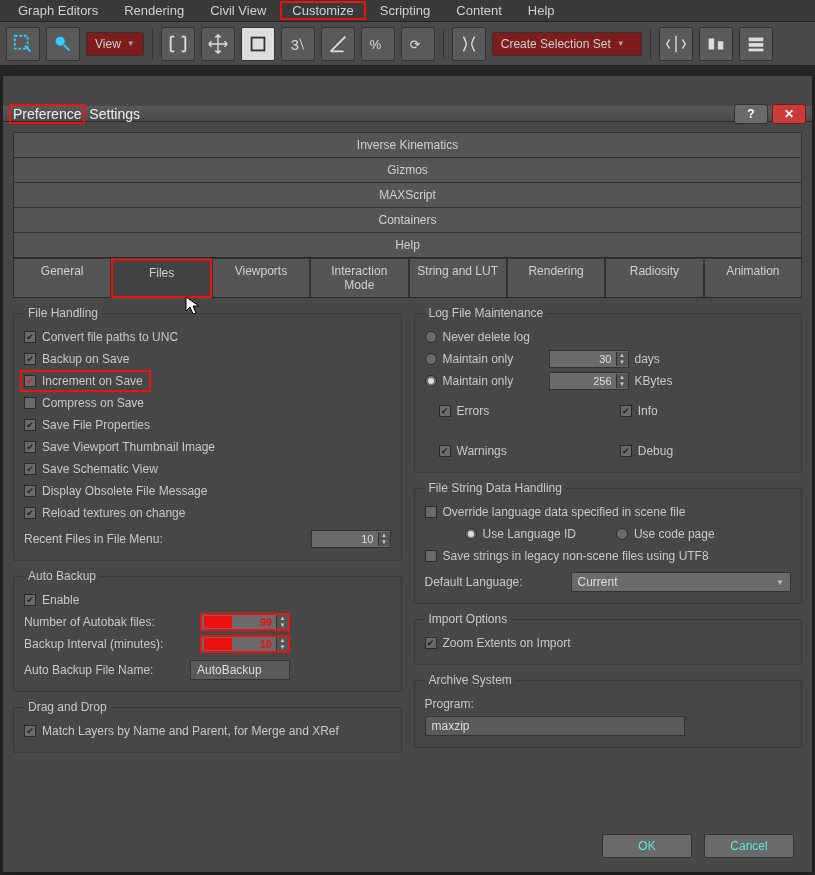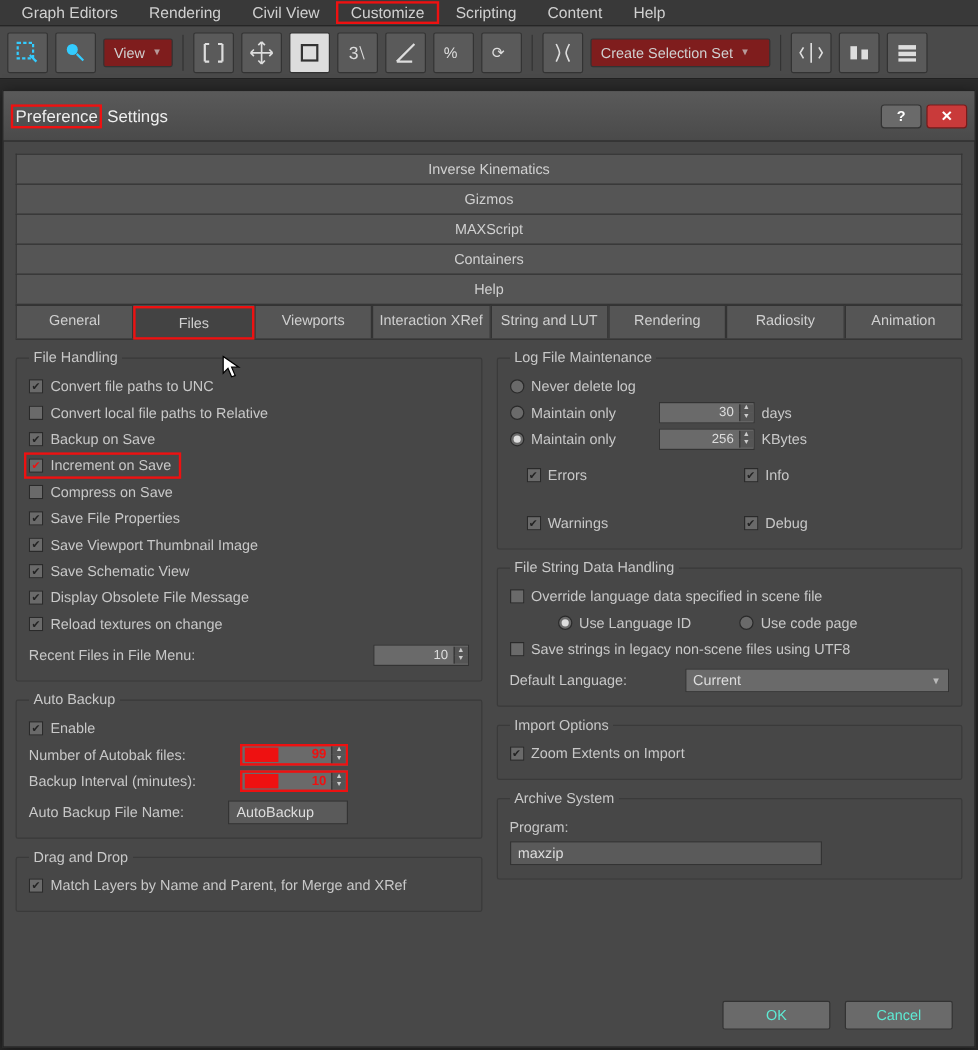--- a/index.html
+++ b/index.html
@@ -13,21 +13,21 @@
   
   .toolbar { height: 44px; background: #4a4a4a; display: flex; align-items: center; padding: 0 6px; gap: 6px; border-bottom: 1px solid #222; }
   .tool-btn { width: 34px; height: 34px; background: #5a5a5a; border: 1px solid #333; border-radius: 2px; display: flex; align-items: center; justify-content: center; }
   .tool-btn svg { width: 22px; height: 22px; }
   .tool-dd { height: 24px; background: #7f1d1d; border: 1px solid #333; border-radius: 2px; display: flex; align-items: center; padding: 0 8px; gap: 6px; color: #d0d0d0; font-size: 12px; }
   .tool-dd .arrow { font-size: 8px; opacity: .7; }
   .tool-sep { width: 1px; height: 30px; background: #333; margin: 0 2px; }
 
   
   .dialog { position: absolute; left: 2px; top: 75px; width: 811px; height: 798px; background: #484848; border: 1px solid #222; box-shadow: 0 2px 10px rgba(0,0,0,.5); }
-  .titlebar { height: 42px; background: linear-gradient(#5a5a5a,#4a4a4a); display: flex; align-items: center; padding: 0 6px; border-bottom: 1px solid #2a2a2a; }
+  .titlebar { height: 16px; background: linear-gradient(#5a5a5a,#4a4a4a); display: flex; align-items: center; padding: 0 6px; border-bottom: 1px solid #2a2a2a; margin-top: 30px; }
   .titlebar .title { font-size: 14px; color: #eee; flex: 1; }
   .titlebar .title .hl { border: 2px solid #e11; padding: 0 2px; }
   .win-btn { width: 34px; height: 20px; margin-left: 4px; border-radius: 3px; display: flex; align-items: center; justify-content: center; font-size: 12px; font-weight: bold; color: #fff; }
   .win-help { background: #6a6a6a; border: 1px solid #333; }
   .win-close { background: #c93a3a; border: 1px solid #7a1a1a; }
 
   
   .tab-row { display: flex; border-bottom: 1px solid #2a2a2a; margin: 0 10px; }
   .tab-row.top { margin-top: 10px; flex-direction: column; }
   .tab { flex: 1; text-align: center; padding: 5px 4px; background: #555; border: 1px solid #333; border-bottom: none; font-size: 12px; color: #d0d0d0; cursor: default; }
@@ -182,43 +182,37 @@
     <div class="tab">Inverse Kinematics</div>
     <div class="tab">Gizmos</div>
     <div class="tab">MAXScript</div>
     <div class="tab">Containers</div>
     <div class="tab">Help</div>
   </div>
   <div class="tab-row">
     <div class="tab">General</div>
     <div class="tab active hl">Files</div>
     <div class="tab">Viewports</div>
-    <div class="tab">Interaction XRef</div>
+    <div class="tab">Interaction Mode</div>
     <div class="tab">String and LUT</div>
     <div class="tab">Rendering</div>
     <div class="tab">Radiosity</div>
     <div class="tab">Animation</div>
   </div>
 
   <div class="content">
 
     <div class="col">
       <fieldset>
         <legend>File Handling</legend>
         <div id="fh-items">
             <div>
               <div class="row">
                 <span class="chk checked"></span>
                 <span class="lbl">Convert file paths to UNC</span>
-              </div>
-            </div>
-            <div>
-              <div class="row">
-                <span class="chk"></span>
-                <span class="lbl">Convert local file paths to Relative</span>
               </div>
             </div>
             <div>
               <div class="row">
                 <span class="chk checked"></span>
                 <span class="lbl">Backup on Save</span>
               </div>
             </div>
             <div><div class="row hl-box" style="display: inline-flex; padding-right: 6px;">
                 <span class="chk checked red"></span>

